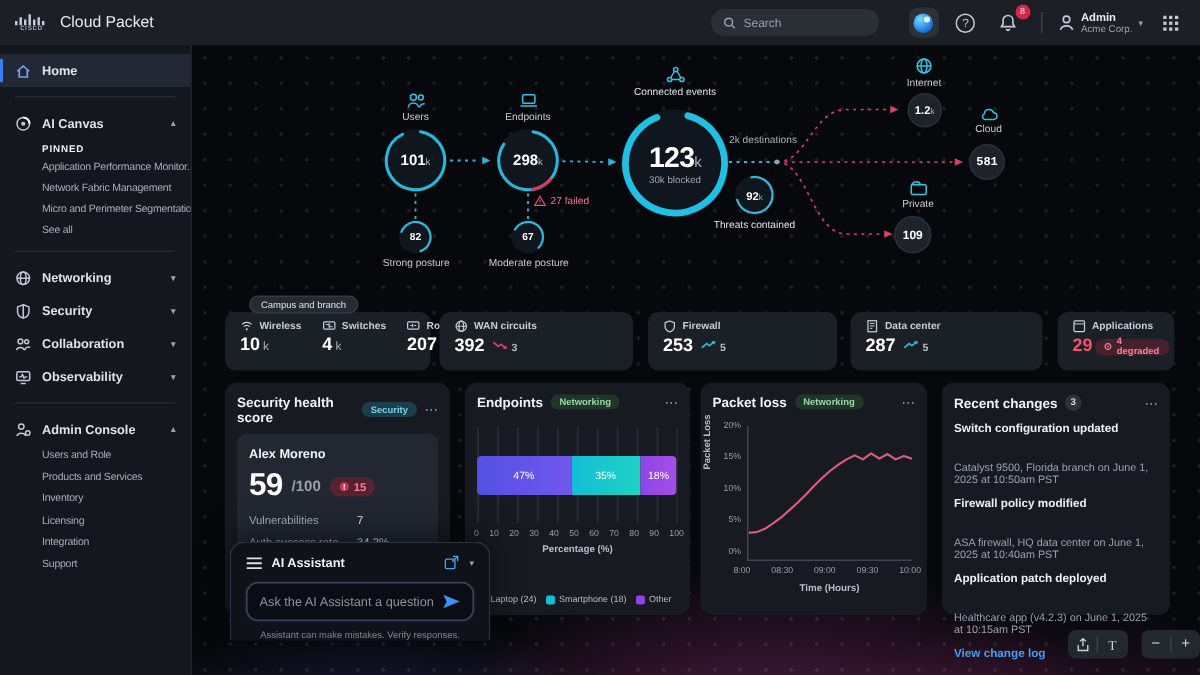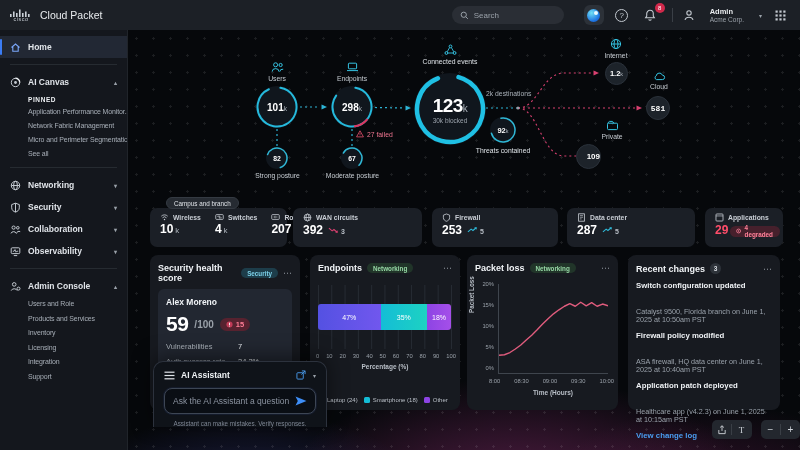--- a/index.html
+++ b/index.html
@@ -25,21 +25,21 @@
   .ai-orb { width:13px; height:13px; border-radius:50%;
     background:radial-gradient(circle at 35% 30%, #6fe0f5, #1a6fe0 70%); position:relative; }
   .ai-orb::after { content:""; position:absolute; left:7px; top:2px; width:4px; height:4px;
     border-radius:50%; background:#eafcff; }
   .help-circle { width:13px; height:13px; border:1px solid #c3c9d0; border-radius:50%;
     color:#c3c9d0; font-size:8px; display:flex; align-items:center; justify-content:center; }
   .badge-red { position:absolute; top:-2px; right:-5px; min-width:10px; height:10px;
     background:#d1294b; border-radius:5px; color:#fff; font-size:6px; display:flex;
     align-items:center; justify-content:center; padding:0 2px; }
   .nav-divider { width:1px; height:14px; background:#3a3f46; margin:0 6px 0 12px; }
-  .user-chip { display:flex; align-items:center; gap:15px; margin-left:4px; cursor:pointer; }
+  .user-chip { display:flex; align-items:center; gap:4px; margin-left:4px; cursor:pointer; }
   .user-name { font-size:7.5px; font-weight:bold; color:#e8ebee; line-height:8px; }
   .user-org { font-size:6.5px; color:#9aa1a9; line-height:7px; }
   .chev { color:#9aa1a9; font-size:6px; }
 
   
   #sidebar { position:absolute; left:0; top:30px; width:128px; height:420px; background:#14171d;
     border-right:1px solid #20242a; z-index:50; padding-top:6px; }
   .s-item { display:flex; align-items:center; gap:7px; height:22px; padding:0 10px;
     font-size:8.5px; font-weight:bold; color:#dfe3e8; cursor:pointer; position:relative; }
   .s-item.active { background:#222834; }
@@ -463,21 +463,21 @@
       <span class="nval" style="font-size:8px;">581</span>
     </div>
 
     <div class="flabel" style="left:459px; top:90px; width:50px;">
       <svg class="ficon" width="13" height="11" viewBox="0 0 13 11">
         <path d="M1.5 3.2 l2-1.8 h3 l1.4 1.8" fill="none" stroke="#35c3e2" stroke-width="1"></path>
         <rect x="1.5" y="3.2" width="10" height="6.4" rx="1" fill="none" stroke="#35c3e2" stroke-width="1"></rect>
       </svg>
       <span>Private</span>
     </div>
-    <div class="fnode dest" style="left:448px; top:114px; width:25px; height:25px;justify-content:flex-end;">
+    <div class="fnode dest" style="left:468px; top:114px; width:25px; height:25px;">
       <span class="nval" style="font-size:8px;">109</span>
     </div>
 
     <div class="stat-tab">Campus and branch</div>
 
     <div class="stat-card" style="left:22px; width:137px;">
       <div class="st-group-row">
         <div>
           <div class="st-label">
             <svg width="9" height="8" viewBox="0 0 11 10">

